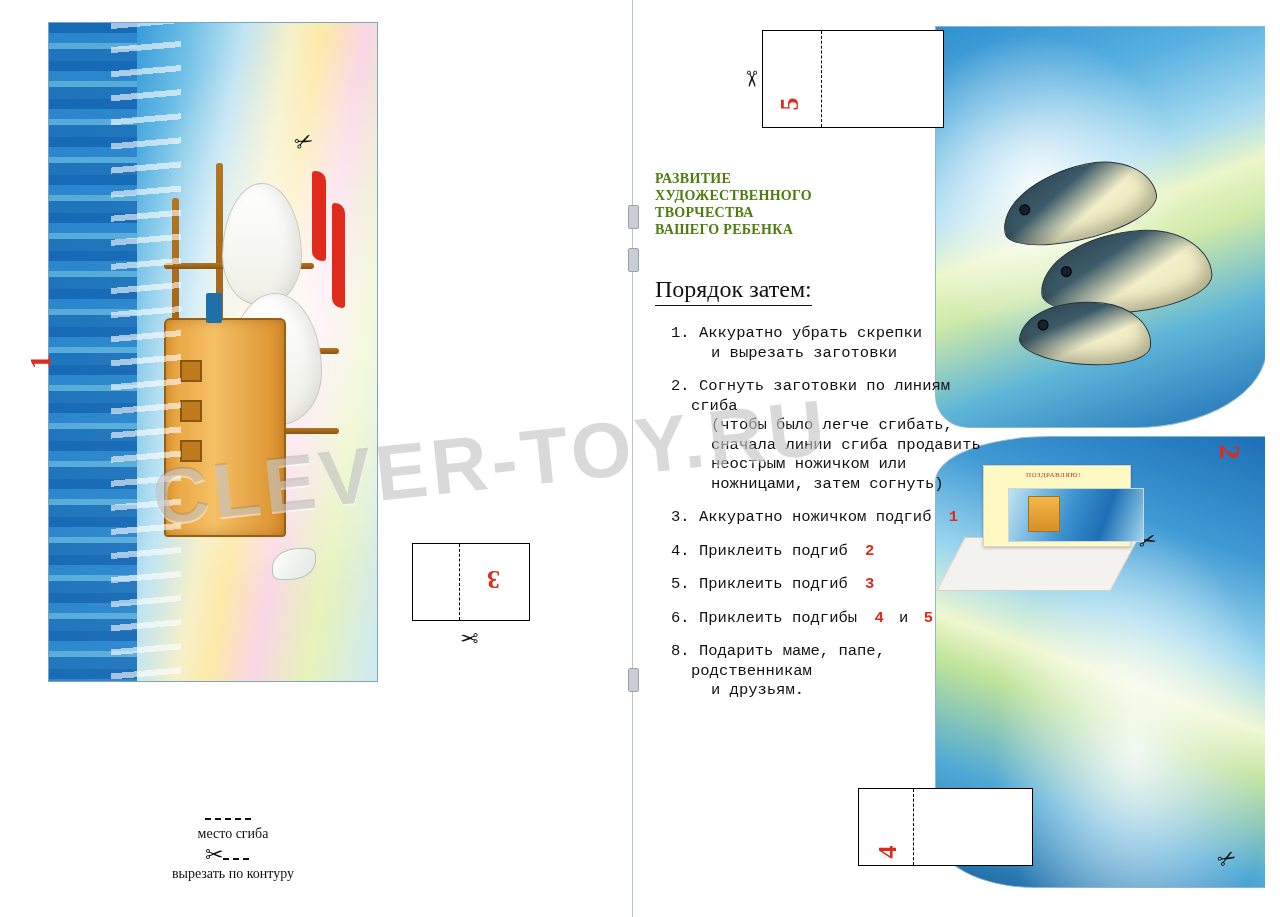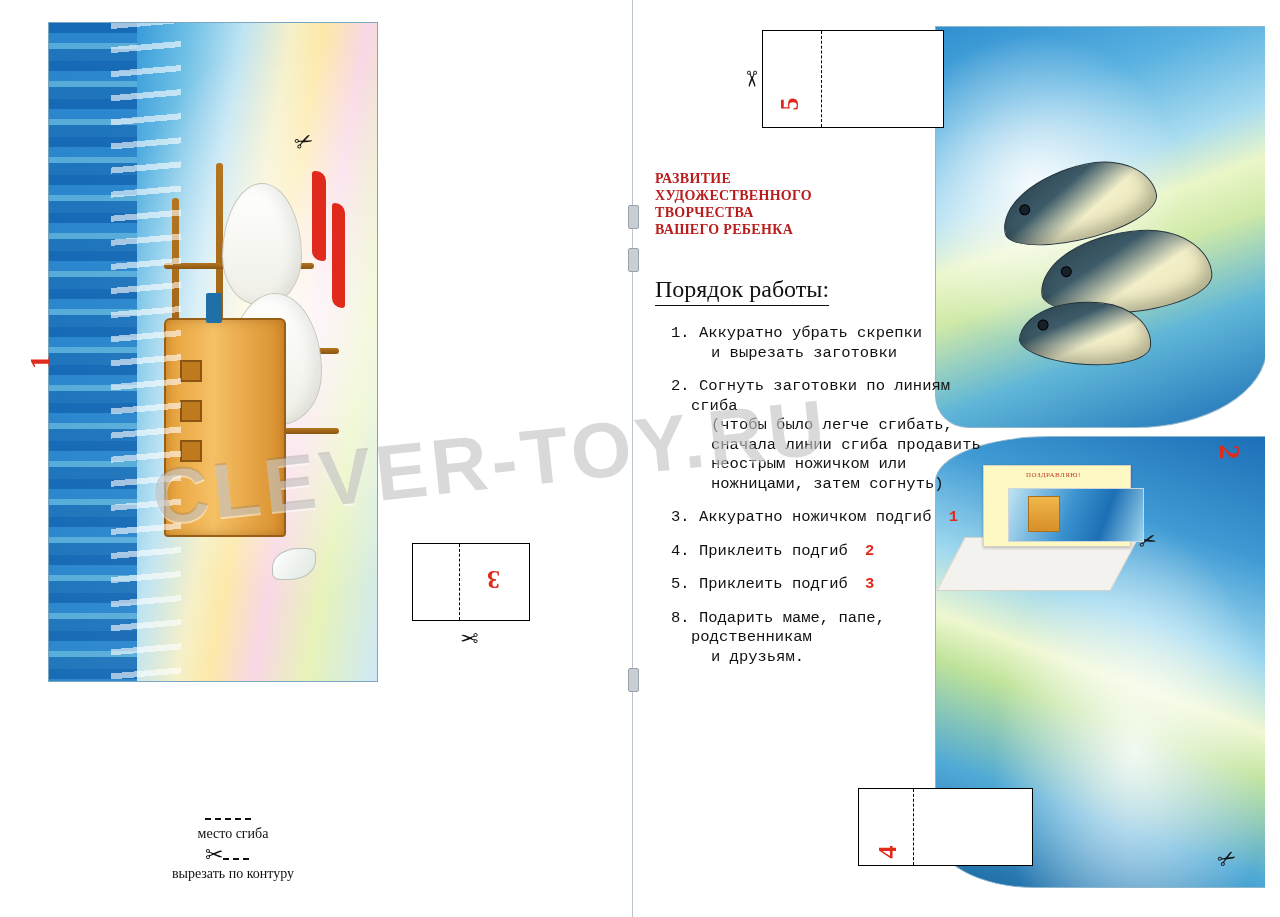--- a/index.html
+++ b/index.html
@@ -63,21 +63,21 @@
     font-family:"Liberation Serif", serif;
   }
 
   
   .spine{position:absolute;left:632px;top:0;width:1px;height:917px;background:#b9c4cc;}
   .staple{position:absolute;left:628px;width:9px;height:22px;background:#c8ced3;border:1px solid #9aa3a9;border-radius:2px;}
 
   
   .txtcol{position:absolute;left:655px;top:170px;width:330px;}
   .brand{
-    color:#b91c1c;font-weight:bold;font-size:14px;line-height:17px;
+    color:#4d7c0f;font-weight:bold;font-size:14px;line-height:17px;
     font-family:"Liberation Serif", serif;letter-spacing:.3px;
   }
   .h-order{
     margin-top:38px;font-size:24px;color:#111;
     border-bottom:1px solid #111;display:inline-block;padding-bottom:2px;
   }
   ol.steps{list-style:none;margin:18px 0 0 16px;padding:0;font-family:Liberation Mono, monospace;}
   ol.steps li{
     font-size:15.5px;line-height:19.5px;color:#111;margin-bottom:14px;
     padding-left:20px;text-indent:-20px;
@@ -244,21 +244,21 @@
   <span class="scis" style="position:absolute;left:1218px;top:848px;transform:rotate(-30deg);">✂</span>
 
   <div class="txtcol">
     <div class="brand">
       <div>РАЗВИТИЕ</div>
       <div>ХУДОЖЕСТВЕННОГО</div>
       <div>ТВОРЧЕСТВА</div>
       <div>ВАШЕГО  РЕБЕНКА</div>
     </div>
 
-    <div class="h-order">Порядок работы:</div>
+    <div class="h-order">Порядок затем:</div>
 
     <ol class="steps">
       <li>
         <span>1.</span>
         <span>Аккуратно убрать скрепки</span>
         <span class="note">и вырезать заготовки</span>
       </li>
 
       <li>
         <span>2.</span>
@@ -277,20 +277,27 @@
         <span>Приклеить подгиб</span>
         <span class="red-b" style="margin-left:8px;">2</span>
       </li>
 
       <li>
         <span>5.</span>
         <span>Приклеить подгиб</span>
         <span class="red-b" style="margin-left:8px;">3</span>
       </li>
 
+      <li>
+        <span>6.</span>
+        <span>Приклеить подгибы</span>
+        <span class="red-b" style="margin-left:8px;">4</span>
+        <span style="margin-left:6px;">и</span>
+        <span class="red-b" style="margin-left:6px;">5</span>
+      </li>
 
 
       <li class="last">
         <span>8.</span>
         <span>Подарить маме, папе, родственникам</span>
         <span class="note">и друзьям.</span>
       </li>
     </ol>
   </div>
 

